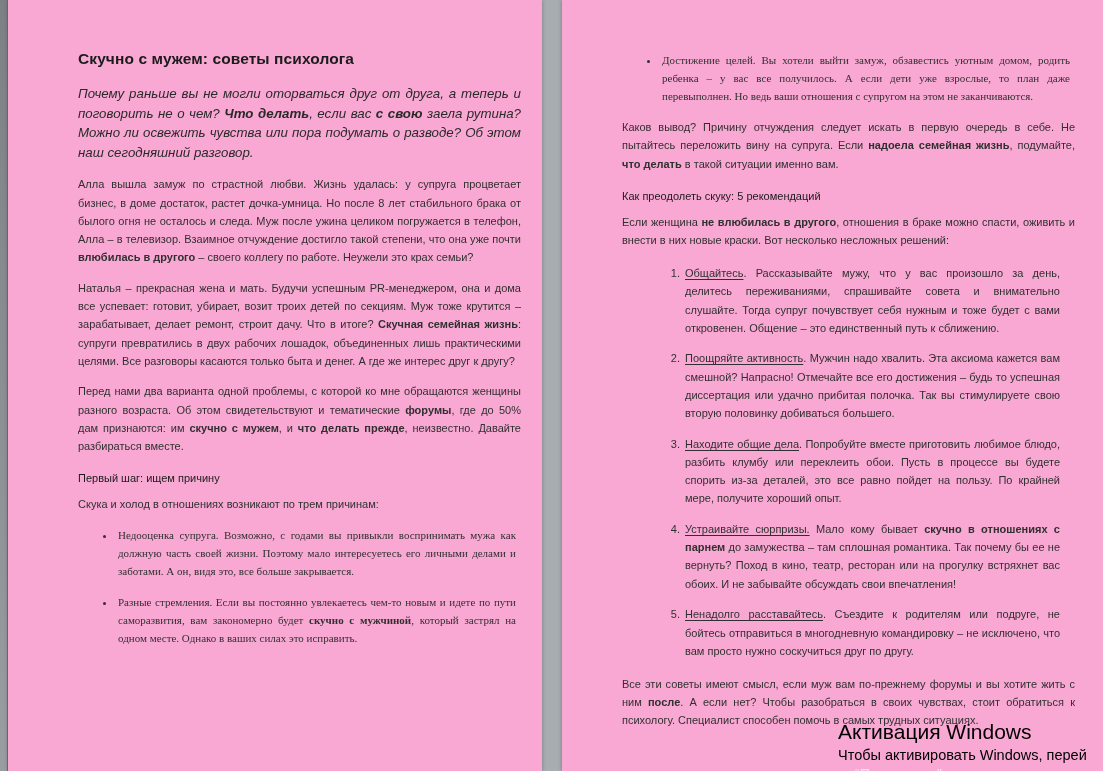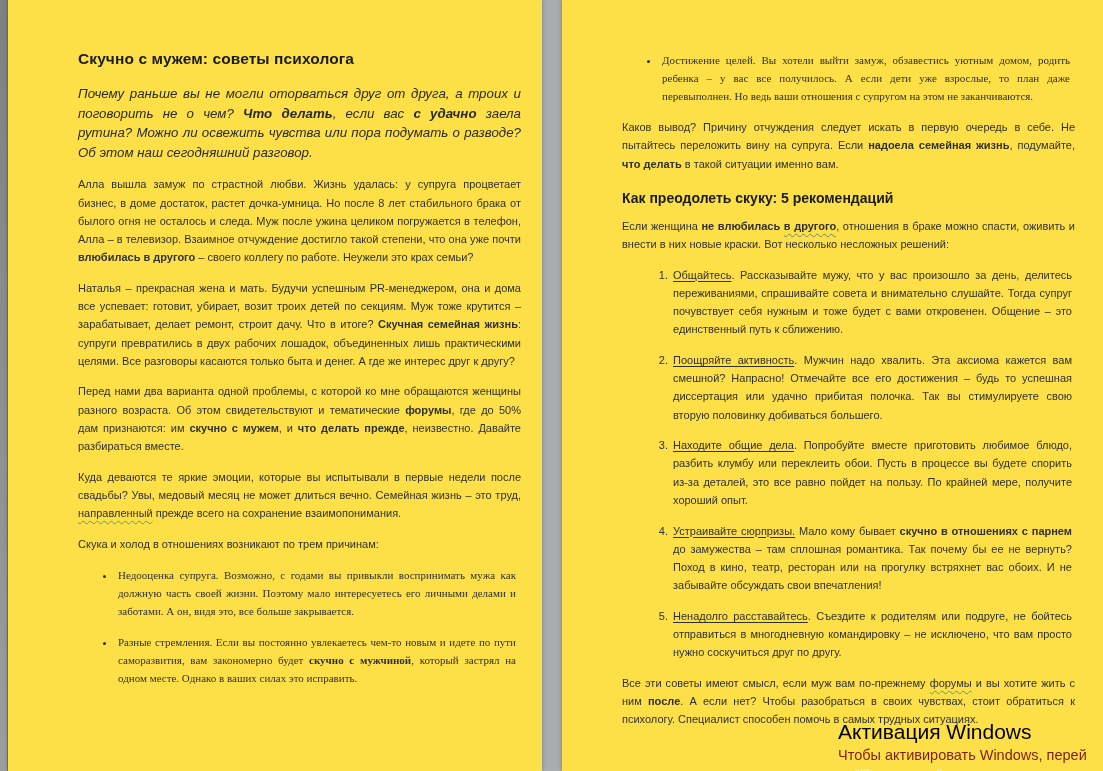--- a/index.html
+++ b/index.html
@@ -7,60 +7,60 @@
     width:1103px;height:771px;position:relative;overflow:hidden;
     background:#a8adb2;
     font-family:"Liberation Sans","DejaVu Sans",sans-serif;
   }
   .left-strip{
     position:absolute;left:0;top:0;width:7px;height:771px;
     background:linear-gradient(#7d8084,#9a9ea2);
     border-right:1px solid #6f7275;
   }
   .page{
-    position:absolute;top:0;height:771px;background:#fde047;
+    position:absolute;top:0;height:771px;background:#f9a8d4;
     box-sizing:border-box;color:#303030;overflow:hidden;
     box-shadow:0 0 4px rgba(55,60,65,.45);
   }
   .page-1{left:8px;width:534px;padding:50px 21px 0 70px;}
   .page-2{left:562px;width:541px;padding:46px 28px 0 60px;}
 
   h1{font-size:15.5px;font-weight:bold;color:#1b1b1b;margin:0 0 16px;letter-spacing:.1px;}
-  h2{font-size:14px;font-weight:bold;color:#1b1b1b;margin:17px 0 11px;}
+  h2{font-size:11px;font-weight:normal;color:#1b1b1b;margin:17px 0 11px;}
   p,li{font-size:11px;line-height:18.2px;text-align:justify;margin:0 0 12.5px;}
   .lead{font-size:13.3px;line-height:19.6px;font-style:italic;margin:0 0 13px;color:#2a2a2a;}
   ul{margin:5px;padding:0 0 0 33px;list-style:disc outside;font-family:Liberation Serif, serif;}
-  ol{margin:3px;padding:0 0 0 46px;list-style:decimal outside;}
+  ol{margin:15px;padding:0 0 0 46px;list-style:decimal outside;}
   li{padding-left:2px;}
   .b{font-weight:bold;}
   .u{text-decoration:underline;text-underline-offset:2px;}
-  .w{text-decoration:underline;text-decoration-style:wavy;
+  .w{text-decoration-style:wavy;
      text-decoration-color:#5ba05e;text-decoration-thickness:1px;text-underline-offset:3px;}
   .b.w{text-decoration-color:#6b8f6b;}
 
   .watermark{
     position:absolute;left:838px;top:719px;pointer-events:none;
     font-family:"Liberation Sans",sans-serif;text-align:left;white-space:nowrap;
   }
   .wm-title{font-size:21px;line-height:25px;color:#000000;font-weight:400;}
-  .wm-line2{font-size:14.5px;line-height:18px;color:#7f1d1d;margin-top:2px;}
+  .wm-line2{font-size:14.5px;line-height:18px;color:#000000;margin-top:2px;}
   .wm-line3{font-size:14.5px;line-height:18px;color:#e7e9ea;margin-top:1px;padding-left:17px;}
 </style>
 </head>
 <body>
 
 <div class="left-strip"></div>
 
 <div class="page page-1">
   <h1>Скучно с мужем: советы психолога</h1>
-  <p class="lead"><span>Почему раньше вы не могли оторваться друг от друга, а троих и поговорить не о чем? </span><span class="b">Что делать</span><span>, если вас </span><span class="b">с удачно</span><span> заела рутина? Можно ли освежить чувства или пора подумать о разводе? Об этом наш сегодняшний разговор.</span></p>
+  <p class="lead"><span>Почему раньше вы не могли оторваться друг от друга, а теперь и поговорить не о чем? </span><span class="b">Что делать</span><span>, если вас </span><span class="b">с свою</span><span> заела рутина? Можно ли освежить чувства или пора подумать о разводе? Об этом наш сегодняшний разговор.</span></p>
   <p><span>Алла вышла замуж по страстной любви. Жизнь удалась: у супруга процветает бизнес, в доме достаток, растет дочка-умница. Но после 8 лет стабильного брака от былого огня не осталось и следа. Муж после ужина целиком погружается в телефон, Алла – в телевизор. Взаимное отчуждение достигло такой степени, что она уже почти </span><span class="b">влюбилась в другого</span><span> – своего коллегу по работе. Неужели это крах семьи?</span></p>
   <p><span>Наталья – прекрасная жена и мать. Будучи успешным PR-менеджером, она и дома все успевает: готовит, убирает, возит троих детей по секциям. Муж тоже крутится – зарабатывает, делает ремонт, строит дачу. Что в итоге? </span><span class="b">Скучная семейная жизнь</span><span>: супруги превратились в двух рабочих лошадок, объединенных лишь практическими целями. Все разговоры касаются только быта и денег. А где же интерес друг к другу?</span></p>
   <p><span>Перед нами два варианта одной проблемы, с которой ко мне обращаются женщины разного возраста. Об этом свидетельствуют и тематические </span><span class="b">форумы</span><span>, где до 50% дам признаются: им </span><span class="b">скучно с мужем</span><span>, и </span><span class="b">что делать прежде</span><span>, неизвестно. Давайте разбираться вместе.</span></p>
-  <p><span>Куда деваются те яркие эмоции, которые вы испытывали в первые недели после свадьбы? Увы, медовый месяц не может длиться вечно. Семейная жизнь – это труд, </span><span class="w">направленный</span><span> прежде всего на сохранение взаимопонимания.</span></p>
+  <h2>Первый шаг: ищем причину</h2>
   <p><span>Скука и холод в отношениях возникают по трем причинам:</span></p>
   <ul>
     <li><span>Недооценка супруга.  Возможно, с годами вы привыкли воспринимать мужа как должную часть своей жизни. Поэтому мало интересуетесь его личными делами и заботами. А он, видя это, все больше закрывается.</span></li>
     <li><span>Разные стремления. Если вы постоянно увлекаетесь чем-то новым и идете по пути саморазвития, вам закономерно будет </span><span class="b">скучно с мужчиной</span><span>, который застрял на одном месте. Однако в ваших силах это исправить.</span></li>
   </ul>
 </div>
 
 <div class="page page-2">
   <ul>
     <li><span>Достижение целей. Вы хотели выйти замуж, обзавестись уютным домом, родить ребенка – у вас все получилось. А если дети уже взрослые, то план даже перевыполнен. Но ведь ваши отношения с супругом на этом не заканчиваются.</span></li>

